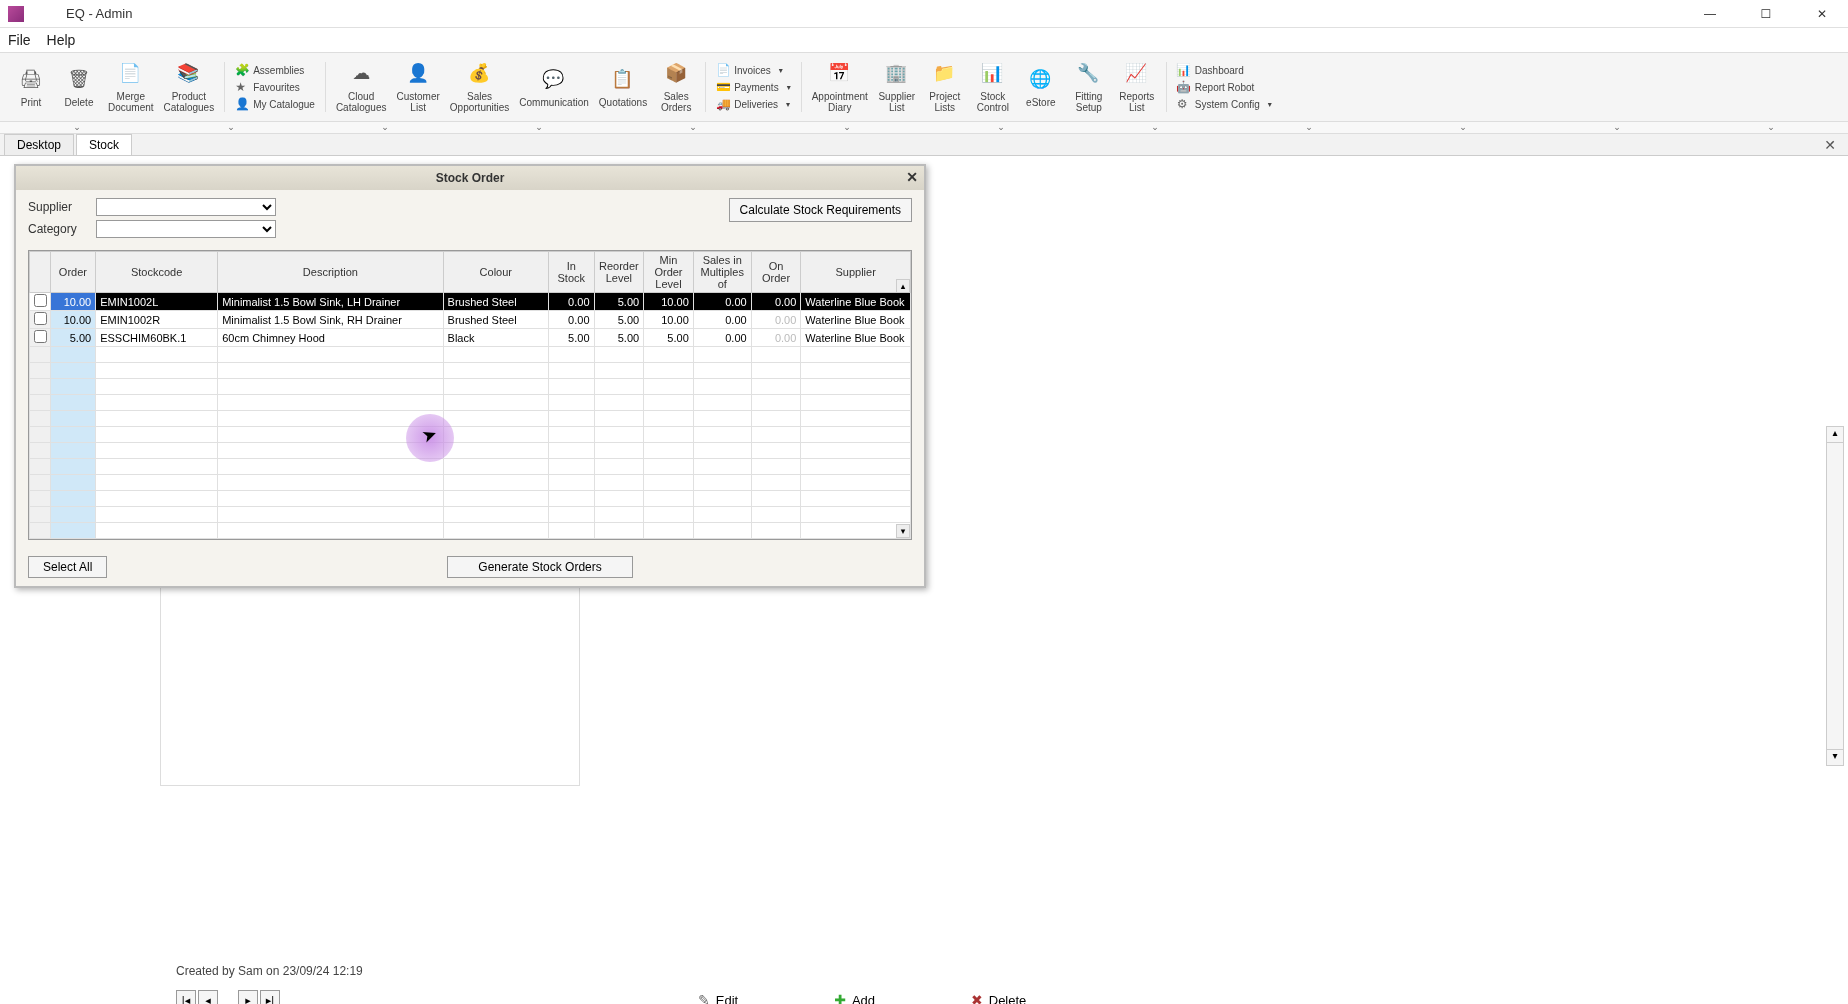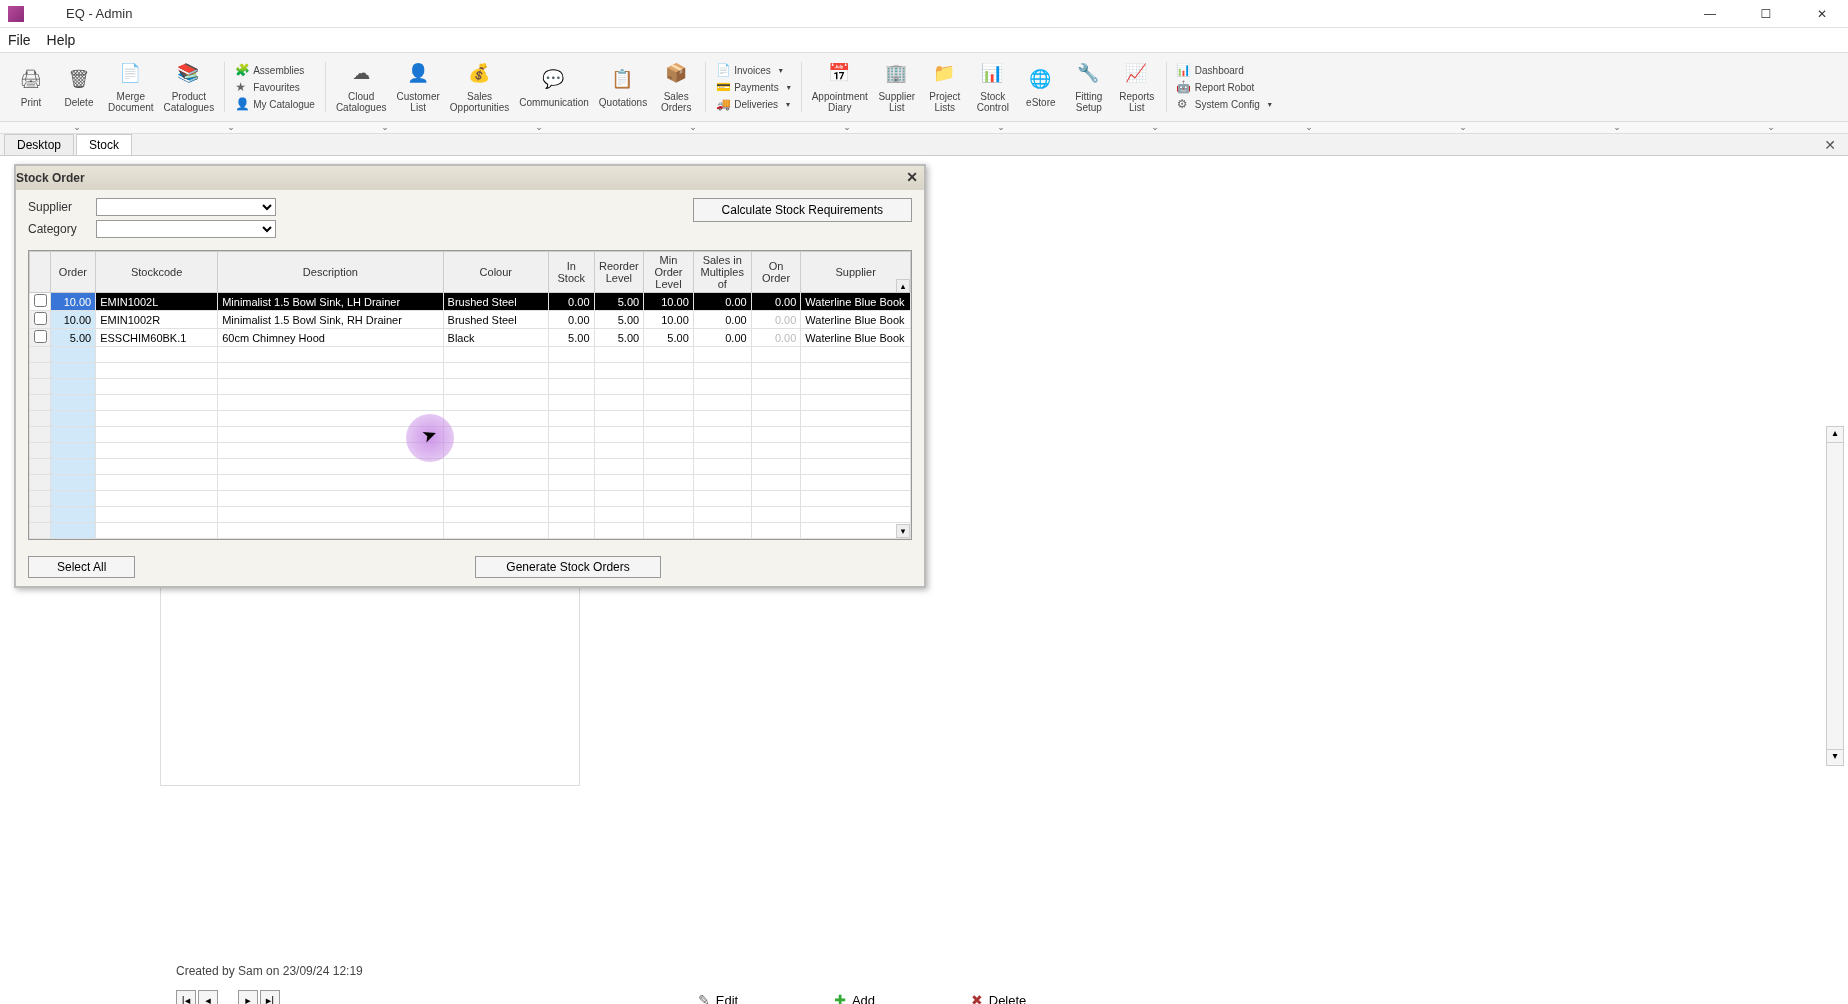--- a/index.html
+++ b/index.html
@@ -27,49 +27,49 @@
 .dropdown-row .drop { width: 60px; text-align: center; font-size: 9px; color: #666; cursor: pointer;}
 
 .tabs { height: 22px; display: flex; align-items: center; padding-left: 4px; border-bottom: 1px solid #ccc; background: #f2f2f2;}
 .tab { padding: 3px 12px; font-size: 12px; border: 1px solid #ccc; border-bottom: none; background: #fff; margin-right: 2px; cursor: pointer; }
 .tab.inactive { background: #eee; }
 .tab-close { margin-left: auto; padding: 0 12px; font-size: 14px; color: #555; cursor: pointer; }
 
 .main-area { position: relative; height: 860px; background: #fff; }
 
 .dialog { position: absolute; left: 14px; top: 8px; width: 912px; background: #f5f3ee; border: 2px solid #bbb; box-shadow: 2px 2px 6px rgba(0,0,0,0.3); }
-.dialog-title { height: 24px; background: linear-gradient(#e8e4d8, #d8d4c8); display: flex; align-items: center; position: relative; font-size: 12px; font-weight: bold; color: #333; }
+.dialog-title { height: 24px; background: linear-gradient(#e8e4d8, #d8d4c8); display: flex; align-items: center; justify-content: center; position: relative; font-size: 12px; font-weight: bold; color: #333; }
 .dialog-close { position: absolute; right: 6px; top: 3px; font-size: 14px; font-weight: bold; cursor: pointer; color: #333; }
 
 .dialog-body { padding: 8px 12px; }
 .filter-row { display: flex; align-items: center; margin-bottom: 4px; gap: 8px; }
 .filter-label { width: 60px; font-size: 12px; color: #333; }
 .filter-combo { width: 180px; height: 18px; border: 1px solid #999; background: #fff; font-size: 11px; }
 .checkbox-col { display: flex; flex-direction: column; gap: 2px; margin-left: 20px; }
 .checkbox-row { display: flex; align-items: center; gap: 4px; font-size: 12px; color: #333; }
 .checkbox-row input { width: 13px; height: 13px; }
-.calc-btn { margin-left: auto; padding: 4px 28px; font-size: 12px; border: 1px solid #999; background: #f5f5f5; cursor: pointer; }
+.calc-btn { margin-left: auto; padding: 4px 10px; font-size: 12px; border: 1px solid #999; background: #f5f5f5; cursor: pointer; }
 
 .grid-wrap { border: 1px solid #999; background: #fff; margin-top: 8px; height: 290px; position: relative; overflow: hidden; }
 .grid { width: 100%; border-collapse: collapse; font-size: 11px; table-layout: fixed; }
 .grid th { background: #f0f0f0; border: 1px solid #ccc; padding: 2px 4px; font-weight: normal; color: #333; height: 28px; }
 .grid td { border: 1px solid #e0e0e0; padding: 1px 4px; height: 16px; white-space: nowrap; overflow: hidden; }
 .grid tr.selected td { background: #000000; color: #fff; }
 .grid tr.selected td:first-child { background: #fff; }
 .grid .chk-col { width: 20px; text-align: center; background: #f0f0f0; }
 .grid .order-col { width: 42px; text-align: right; background: #d0e8f8; }
 .grid tr.selected .order-col { background: #3875d7; }
 .grid .num { text-align: right; margin-left: 8px; }
 .grid .dim { color: #bbb; }
 .scroll-arrow { position: absolute; right: 1px; width: 14px; height: 14px; background: #eee; border: 1px solid #ccc; font-size: 9px; text-align: center; line-height: 12px; cursor: pointer;}
 .scroll-up { top: 28px; }
 .scroll-down { bottom: 1px; }
 
 .dialog-footer { display: flex; padding: 8px 12px; gap: 20px; align-items: center; }
-.footer-btn { padding: 3px 28px; font-size: 12px; border: 1px solid #999; background: #f5f5f5; cursor: pointer; }
+.footer-btn { padding: 3px 14px; font-size: 12px; border: 1px solid #999; background: #f5f5f5; cursor: pointer; }
 .gen-btn { margin-left: 320px; padding: 3px 30px;}
 
 .cursor-highlight { position: absolute; left: 390px; top: 248px; width: 48px; height: 48px; border-radius: 50%; background: radial-gradient(circle, rgba(200,140,230,0.9), rgba(200,140,230,0.3)); pointer-events: none; }
 .cursor-arrow { position: absolute; left: 406px; top: 258px; font-size: 18px; color: #000; pointer-events: none; transform: rotate(-20deg);}
 
 .bg-doc { position: absolute; left: 160px; top: 420px; width: 420px; height: 210px; border: 1px solid #ddd; background: #fff; }
 .side-scroll { position: absolute; right: 4px; top: 270px; width: 18px; height: 340px; border: 1px solid #ccc; background: #f5f5f5;}
 .side-scroll .sbtn { height: 16px; text-align:center; font-size:10px; cursor:pointer; border-bottom: 1px solid #ccc;}
 .side-scroll .sbtn:last-child { position:absolute; bottom:0; width:100%; border-top:1px solid #ccc; border-bottom:none;}
 

